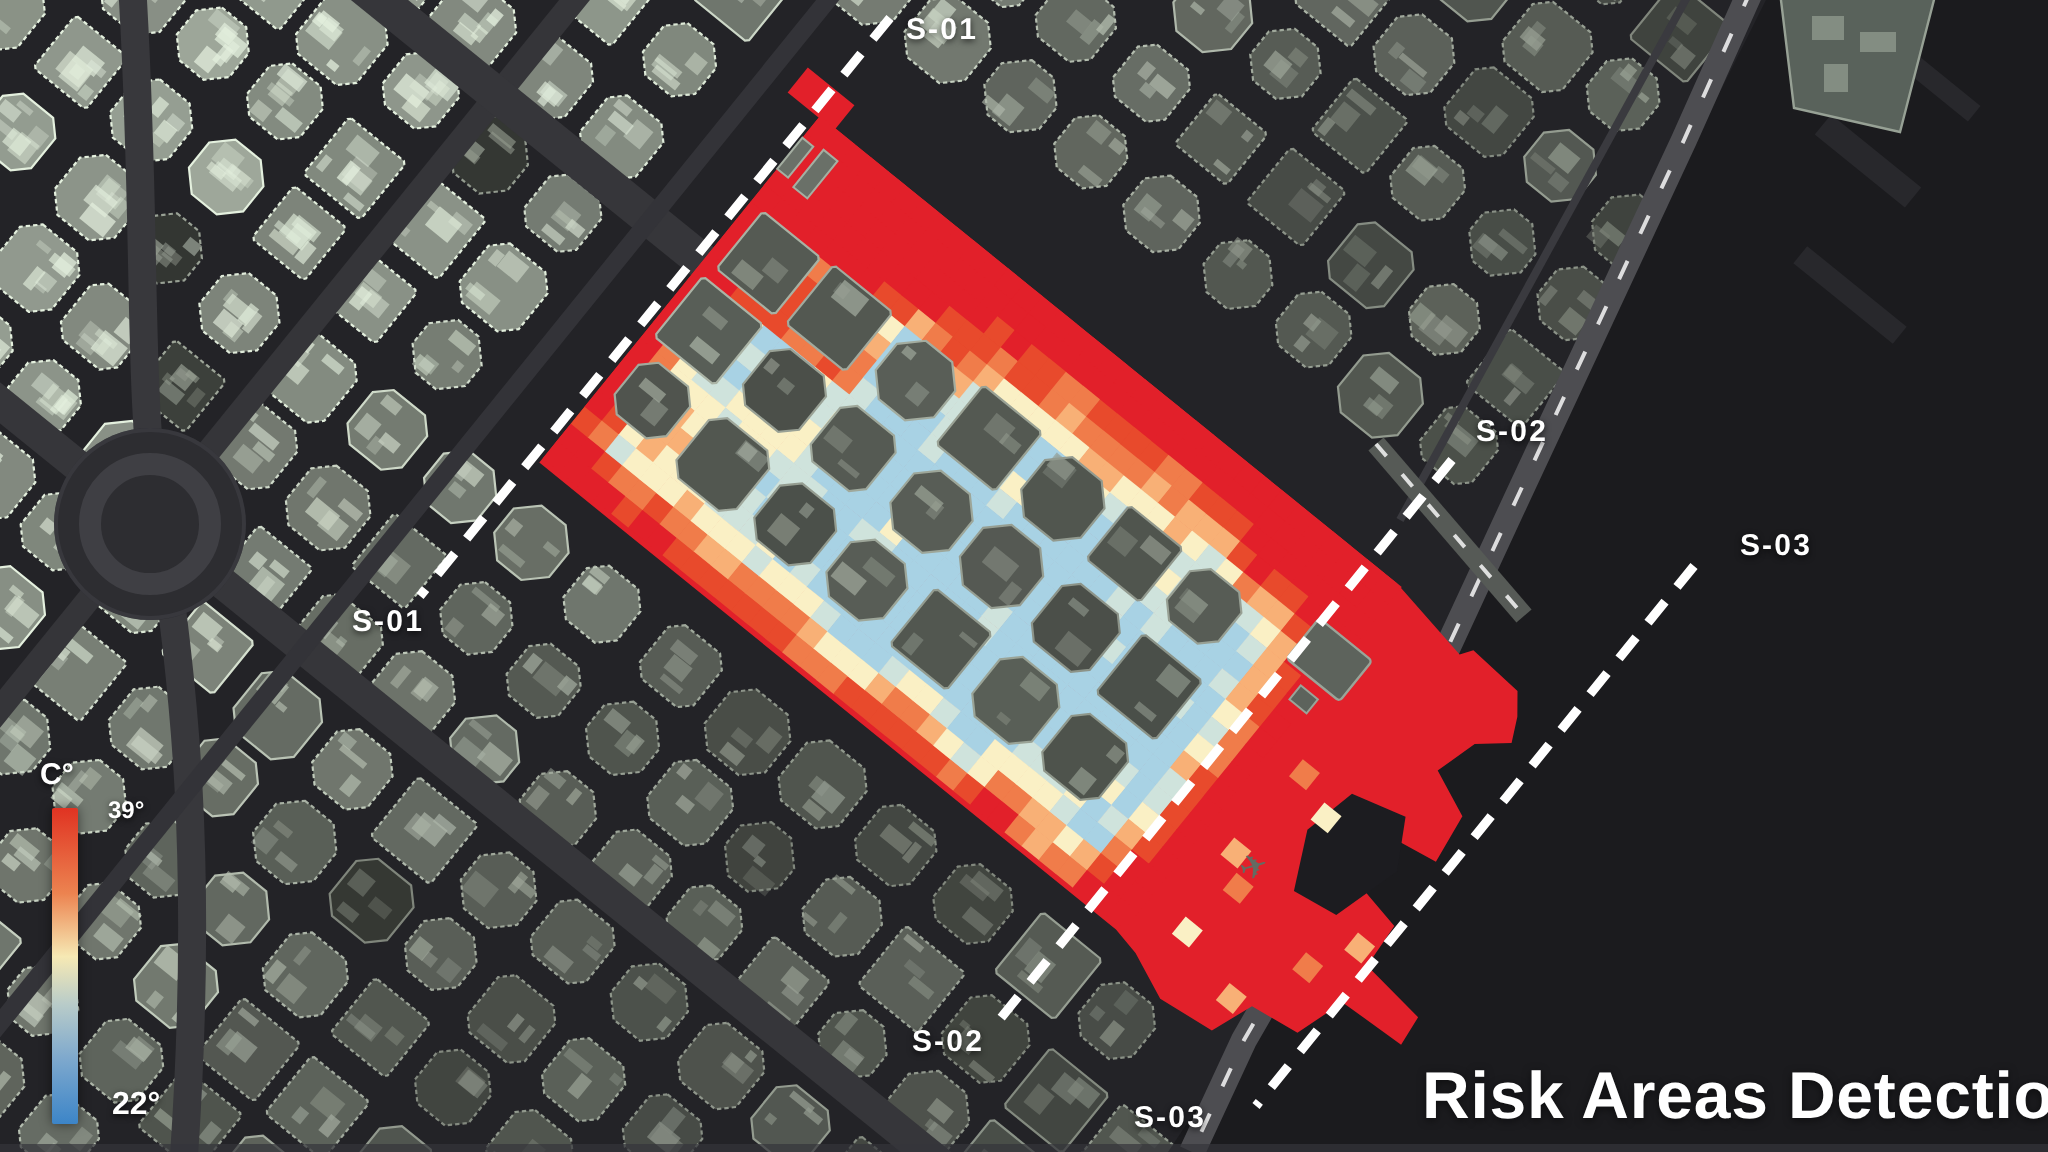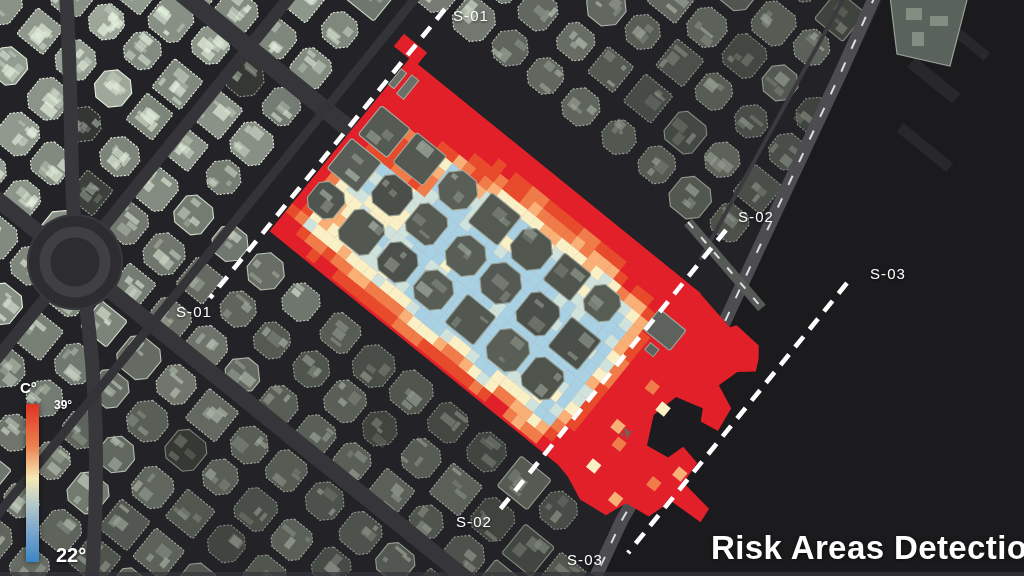--- a/index.html
+++ b/index.html
@@ -1,30 +1,30 @@
 <!DOCTYPE html>
 <html><head>
 <meta charset="utf-8">
 <title>Risk Areas Detection</title>
 <style>
   html,body{margin:0;padding:0;background:#101012;}
   #stage{position:relative;width:1024px;height:576px;overflow:hidden;background:#232327;
          font-family:"Liberation Sans",sans-serif;}
   #map-svg{position:absolute;left:0;top:0;width:1024px;height:576px;display:block;}
-  .sec-label{position:absolute;transform:translate(-50%,-50%);color:#fff;font-weight:normal;
+  .sec-label{position:absolute;transform:translate(-50%,-50%);color:#fff;font-weight:bold;
              font-size:15px;letter-spacing:1.1px;white-space:nowrap;
              text-shadow:0 1px 3px rgba(0,0,0,.7);}
   #title{position:absolute;left:711px;top:529px;color:#fff;font-weight:bold;font-size:33px;
          letter-spacing:.4px;text-shadow:0 1px 4px rgba(0,0,0,.55);white-space:nowrap;}
   .lg{position:absolute;color:#fff;font-weight:bold;text-shadow:0 1px 3px rgba(0,0,0,.7);}
   #legend-unit{left:20px;top:379px;font-size:15px;}
   #legend-bar{position:absolute;left:26px;top:404px;width:13px;height:158px;border-radius:1px;
               box-shadow:0 0 6px rgba(0,0,0,.5);}
   #legend-max{left:54px;top:398px;font-size:12px;}
-  #legend-min{left:56px;top:544px;font-size:20px;}
+  #legend-min{left:56px;top:544px;font-size:16px;}
 </style>
 </head>
 <body>
 
 <div id="stage">
   <svg id="map-svg" viewBox="0 0 1024 576">
       <rect x="0" y="0" width="1024" height="576" fill="#232327"></rect>
       <g transform="translate(410 58) rotate(39)">
         <path d="M-409.2,193.8 L-390.9,193.8 L-381.8,202.9 L-381.8,221.2 L-390.9,230.2 L-409.2,230.2 L-418.2,221.2 L-418.2,202.9 Z" fill="rgb(142,150,139)" stroke="rgb(228,240,222)" stroke-width="1.1" stroke-dasharray="2.2 1.5"></path>
         <rect x="-408.3" y="209.7" width="12.6" height="8.3" fill="rgb(228,240,222)" opacity="0.41"></rect>

